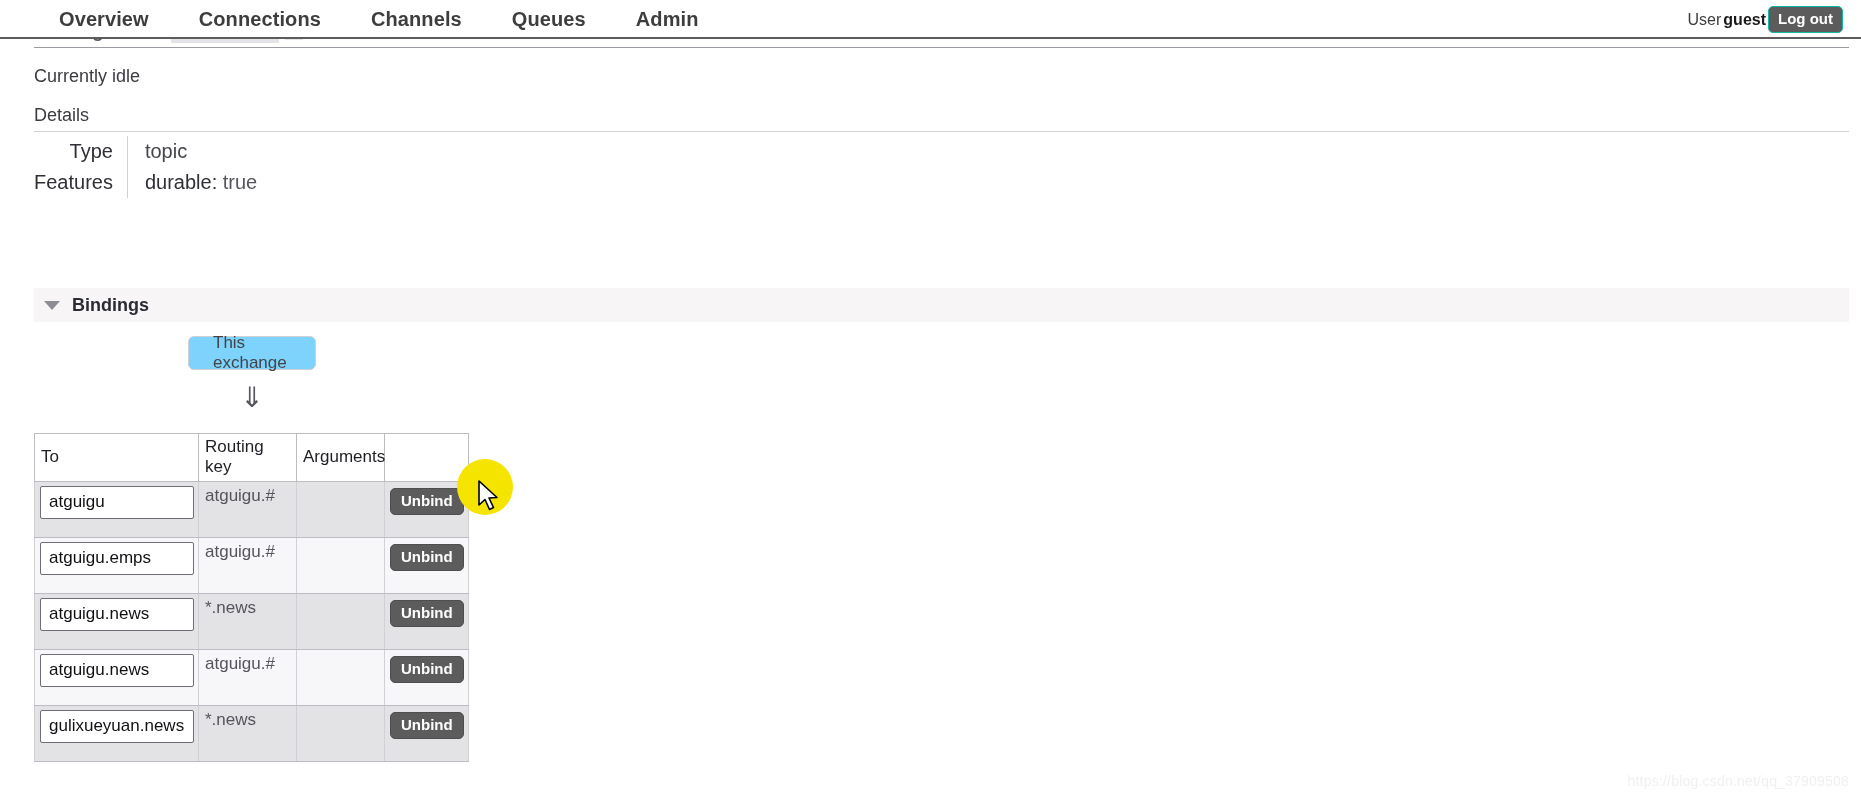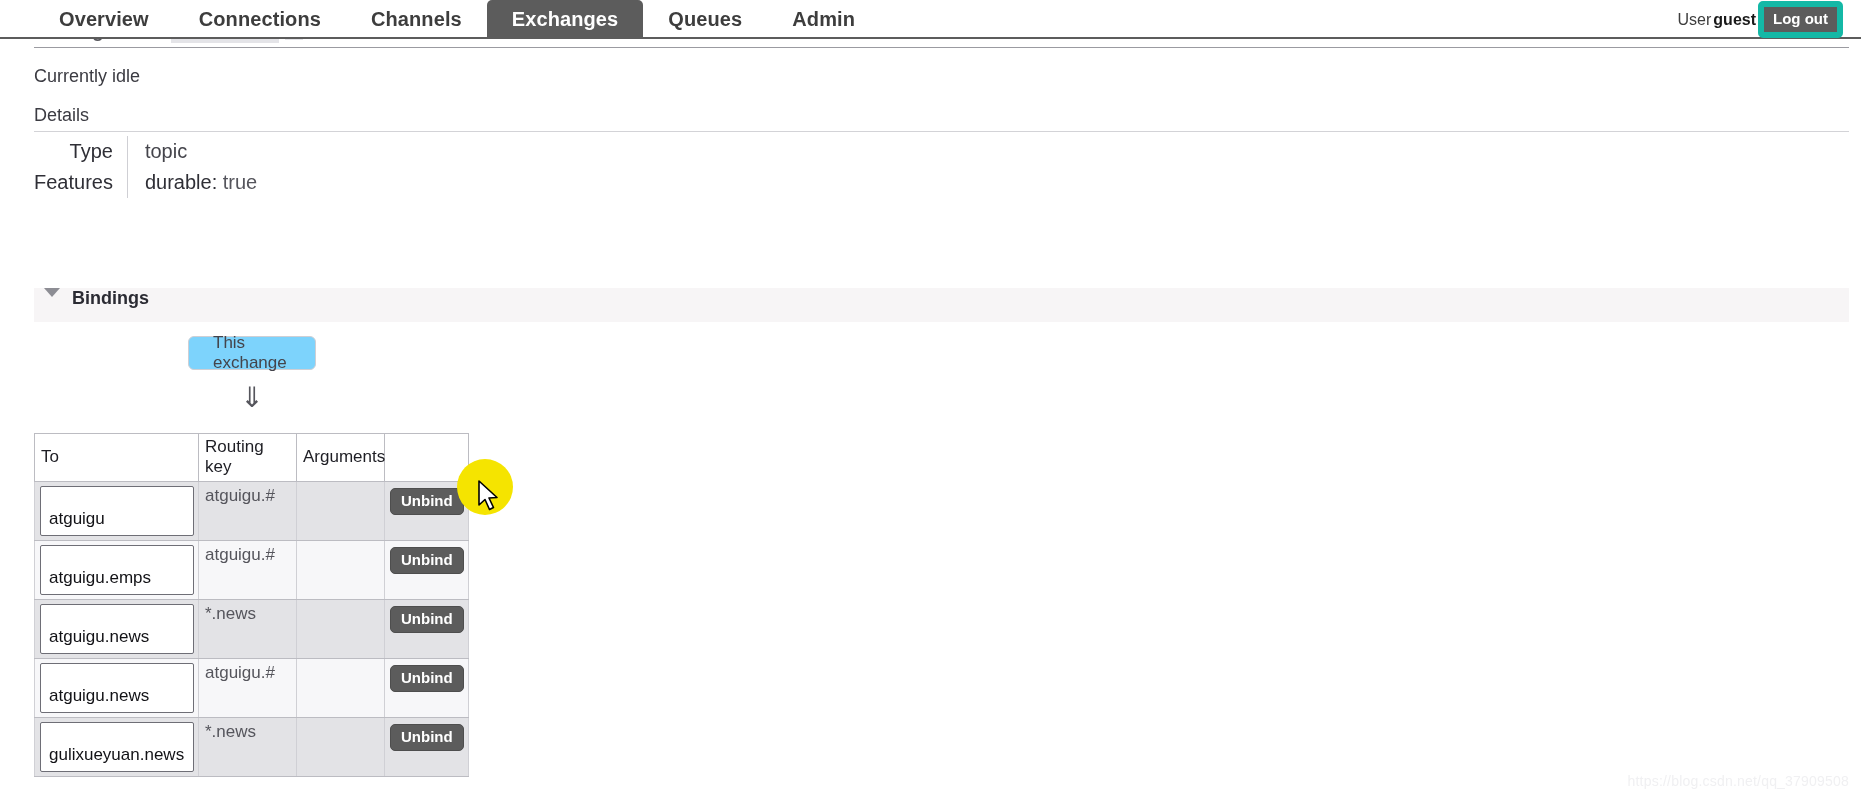--- a/index.html
+++ b/index.html
@@ -73,21 +73,21 @@
     color: #3d3d3d;
   }
   .user-name {
     font-size: 16px;
     font-weight: bold;
     color: #1a1a1a;
   }
   .logout-btn {
     background: #5c5c5c;
     color: #ffffff;
-    border: 6px solid #14b8a6;
+    border: 1px solid #14b8a6;
     border-radius: 5px;
     font-size: 15px;
     font-weight: bold;
     padding: 3px 9px 4px 9px;
     cursor: pointer;
     font-family: "Liberation Sans", sans-serif;
     line-height: 1.2;
   }
 
   
@@ -198,20 +198,21 @@
 
   
   .bindings-bar {
     position: absolute;
     top: 240px;
     left: 34px;
     width: 1815px;
     height: 34px;
     background: #f7f5f6;
     display: flex;
+    align-items: center;
   }
   .tri-toggle {
     width: 0; height: 0;
     border-left: 8px solid transparent;
     border-right: 8px solid transparent;
     border-top: 9px solid #8d8d94;
     margin-left: 10px;
     margin-right: 12px;
     cursor: pointer;
   }
@@ -286,21 +287,21 @@
   .col-args    { width: 88px; }
   .col-action  { width: 84px; }
 
   td.cell-to {
     padding: 4px 4px 4px 5px !important;
   }
   .queue-chip {
     border: 1px solid #6e6e76;
     background: #ffffff;
     border-radius: 2px;
-    height: 50px;
+    height: 33px;
     display: flex;
     align-items: flex-end;
     padding: 0 8px 6px 8px;
     font-size: 17px;
     color: #121216;
     cursor: pointer;
   }
   td.cell-action {
     text-align: left;
     padding: 6px 5px !important;
@@ -352,21 +353,20 @@
 </head>
 <body>
 
 <div id="app">
 
   <div class="navbar">
     <div class="nav-tabs">
       <button class="nav-tab">Overview</button>
       <button class="nav-tab">Connections</button>
       <button class="nav-tab">Channels</button>
-      <button class="nav-tab active">Exchanges</button>
       <button class="nav-tab">Queues</button>
       <button class="nav-tab">Admin</button>
     </div>
     <div class="nav-right">
       <span class="user-label">User</span>
       <span class="user-name">guest</span>
       <button class="logout-btn">Log out</button>
     </div>
   </div>
 

